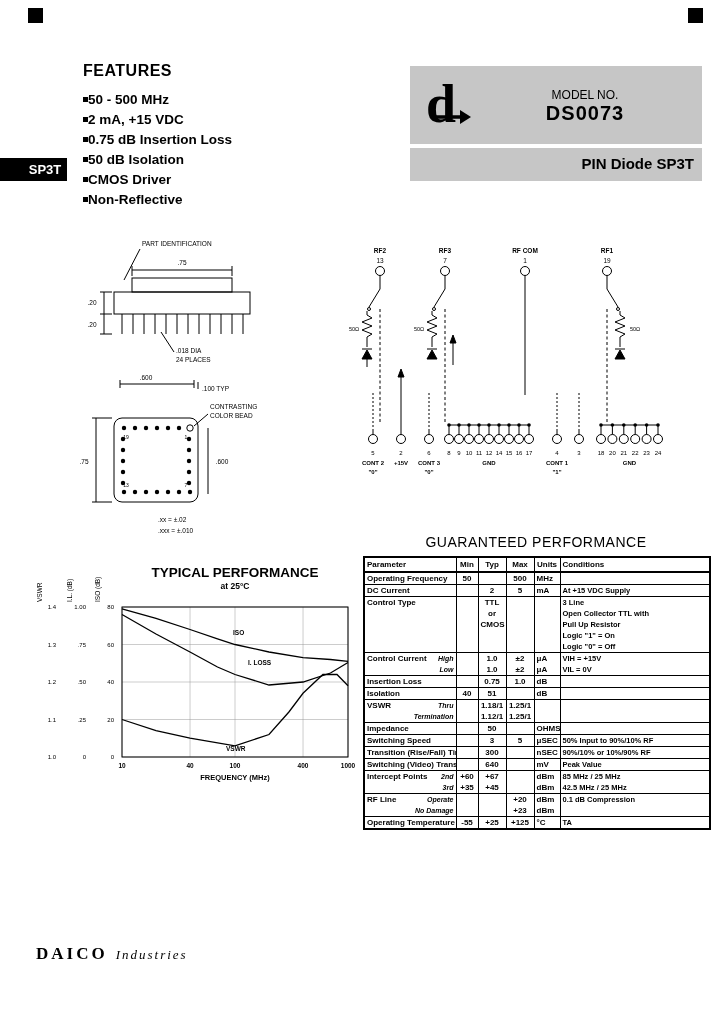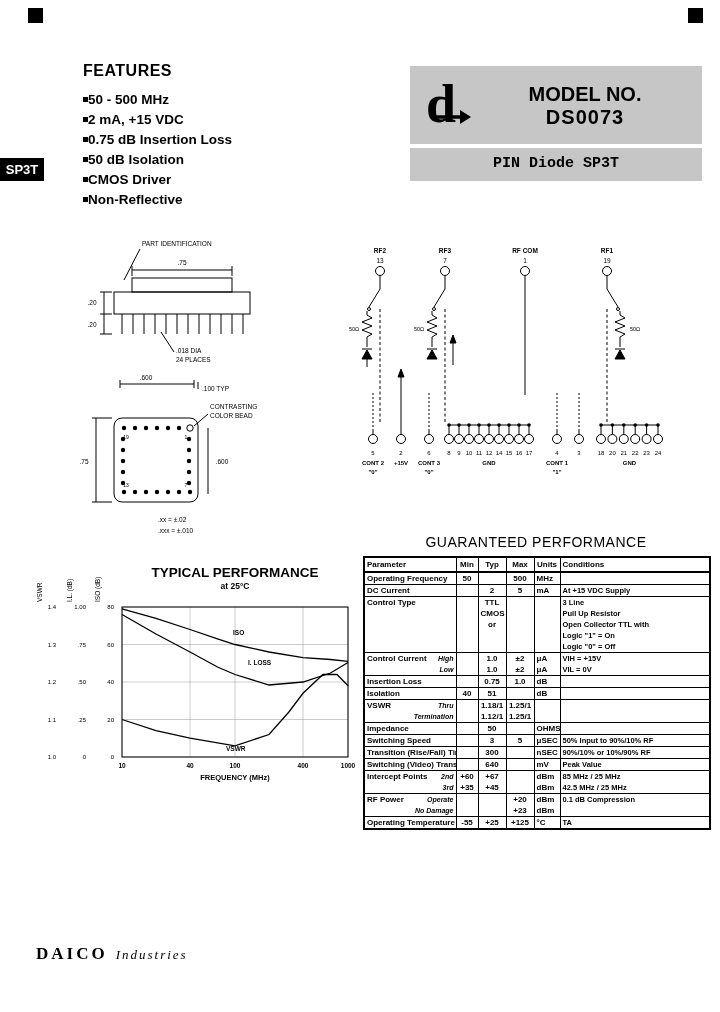--- a/index.html
+++ b/index.html
@@ -2,36 +2,36 @@
 <html><head>
 <meta charset="utf-8">
 <style>
   html,body{margin:0;padding:0;}
   body{width:720px;height:1012px;background:#fff;position:relative;overflow:hidden;
        font-family:"Liberation Sans",sans-serif;color:#000;}
   .corner{position:absolute;width:15px;height:15px;background:#000;}
   #corner-tl{left:28px;top:8px;}
   #corner-tr{left:688px;top:8px;}
   #sp3t-tab{position:absolute;left:0;top:158px;width:44px;height:23px;background:#000;color:#fff;
-            font-weight:bold;font-size:13px;display:flex;align-items:center;justify-content:center;}
+            font-weight:bold;font-size:13px;display:flex;align-items:center;justify-content:center;padding-left:23px;}
   
   #features{position:absolute;left:83px;top:62px;width:300px;}
   #features .ftitle{font-size:16px;font-weight:bold;letter-spacing:.5px;margin-bottom:9px;}
   .feat{display:flex;align-items:center;font-size:13.5px;font-weight:bold;height:20px;}
   .feat .bullet{width:5px;height:5px;background:#000;flex:0 0 auto;}
   
   #model-box{position:absolute;left:410px;top:66px;width:292px;background:#c6c6c6;}
   .mb-top{display:flex;align-items:center;padding:12px 14px 10px 16px;}
   .logo{position:relative;width:56px;height:56px;flex:0 0 auto;}
   .logo-d{font-family:"Liberation Serif",serif;font-size:54px;font-weight:bold;line-height:52px;}
   .logo-arrow{position:absolute;left:8px;top:16px;}
   .mb-titles{flex:1;text-align:center;}
-  .mb-label{font-size:20px;font-weight:bold;text-align:center;}
+  .mb-label{font-size:12px;font-weight:normal;text-align:center;}
   .mb-num{font-size:20px;font-weight:bold;letter-spacing:1px;}
-  .mb-sub{border-top:4px solid #fff;padding:7px 0 9px;text-align:center;font-size:15px;font-weight:bold;font-family:Liberation Mono, monospace;}
+  .mb-sub{border-top:4px solid #fff;padding:7px 8px 9px;text-align:right;font-size:15px;font-weight:bold;}
   
   #mech{position:absolute;left:62px;top:232px;}
   #schem{position:absolute;left:345px;top:243px;}
   svg text{font-family:"Liberation Sans",sans-serif;}
   
   #perf-title{position:absolute;left:363px;top:534px;width:346px;text-align:center;
               font-weight:normal;font-size:14px;letter-spacing:.5px;}
   #perf-table{position:absolute;left:363px;top:556px;width:346px;border:2px solid #000;
               border-collapse:collapse;table-layout:fixed;font-size:8px;}
   #perf-table th,#perf-table td{border-left:1px solid #000;padding:0 2px;height:11px;
@@ -409,35 +409,35 @@
         <td class="c-max"></td>
         <td class="c-u"></td>
         <td class="c-c">3 Line</td>
       </tr>
       <tr>
         <td class="c-param">
           <span class="pname"></span>
           <span class="psub"></span>
         </td>
         <td class="c-min"></td>
+        <td class="c-typ">or</td>
+        <td class="c-max"></td>
+        <td class="c-u"></td>
+        <td class="c-c">Open Collector TTL with</td>
+      </tr>
+      <tr>
+        <td class="c-param">
+          <span class="pname"></span>
+          <span class="psub"></span>
+        </td>
+        <td class="c-min"></td>
         <td class="c-typ">CMOS</td>
         <td class="c-max"></td>
         <td class="c-u"></td>
         <td class="c-c">Pull Up Resistor</td>
-      </tr>
-      <tr>
-        <td class="c-param">
-          <span class="pname"></span>
-          <span class="psub"></span>
-        </td>
-        <td class="c-min"></td>
-        <td class="c-typ">or</td>
-        <td class="c-max"></td>
-        <td class="c-u"></td>
-        <td class="c-c">Open Collector TTL with</td>
       </tr>
       <tr>
         <td class="c-param">
           <span class="pname"></span>
           <span class="psub"></span>
         </td>
         <td class="c-min"></td>
         <td class="c-typ"></td>
         <td class="c-max"></td>
         <td class="c-u"></td>
@@ -581,21 +581,21 @@
           <span class="psub">3rd</span>
         </td>
         <td class="c-min">+35</td>
         <td class="c-typ">+45</td>
         <td class="c-max"></td>
         <td class="c-u">dBm</td>
         <td class="c-c">42.5 MHz / 25 MHz</td>
       </tr>
       <tr class="rule">
         <td class="c-param">
-          <span class="pname">RF Power</span>
+          <span class="pname">RF Line</span>
           <span class="psub">Operate</span>
         </td>
         <td class="c-min"></td>
         <td class="c-typ"></td>
         <td class="c-max">+20</td>
         <td class="c-u">dBm</td>
         <td class="c-c">0.1 dB Compression</td>
       </tr>
       <tr>
         <td class="c-param">

